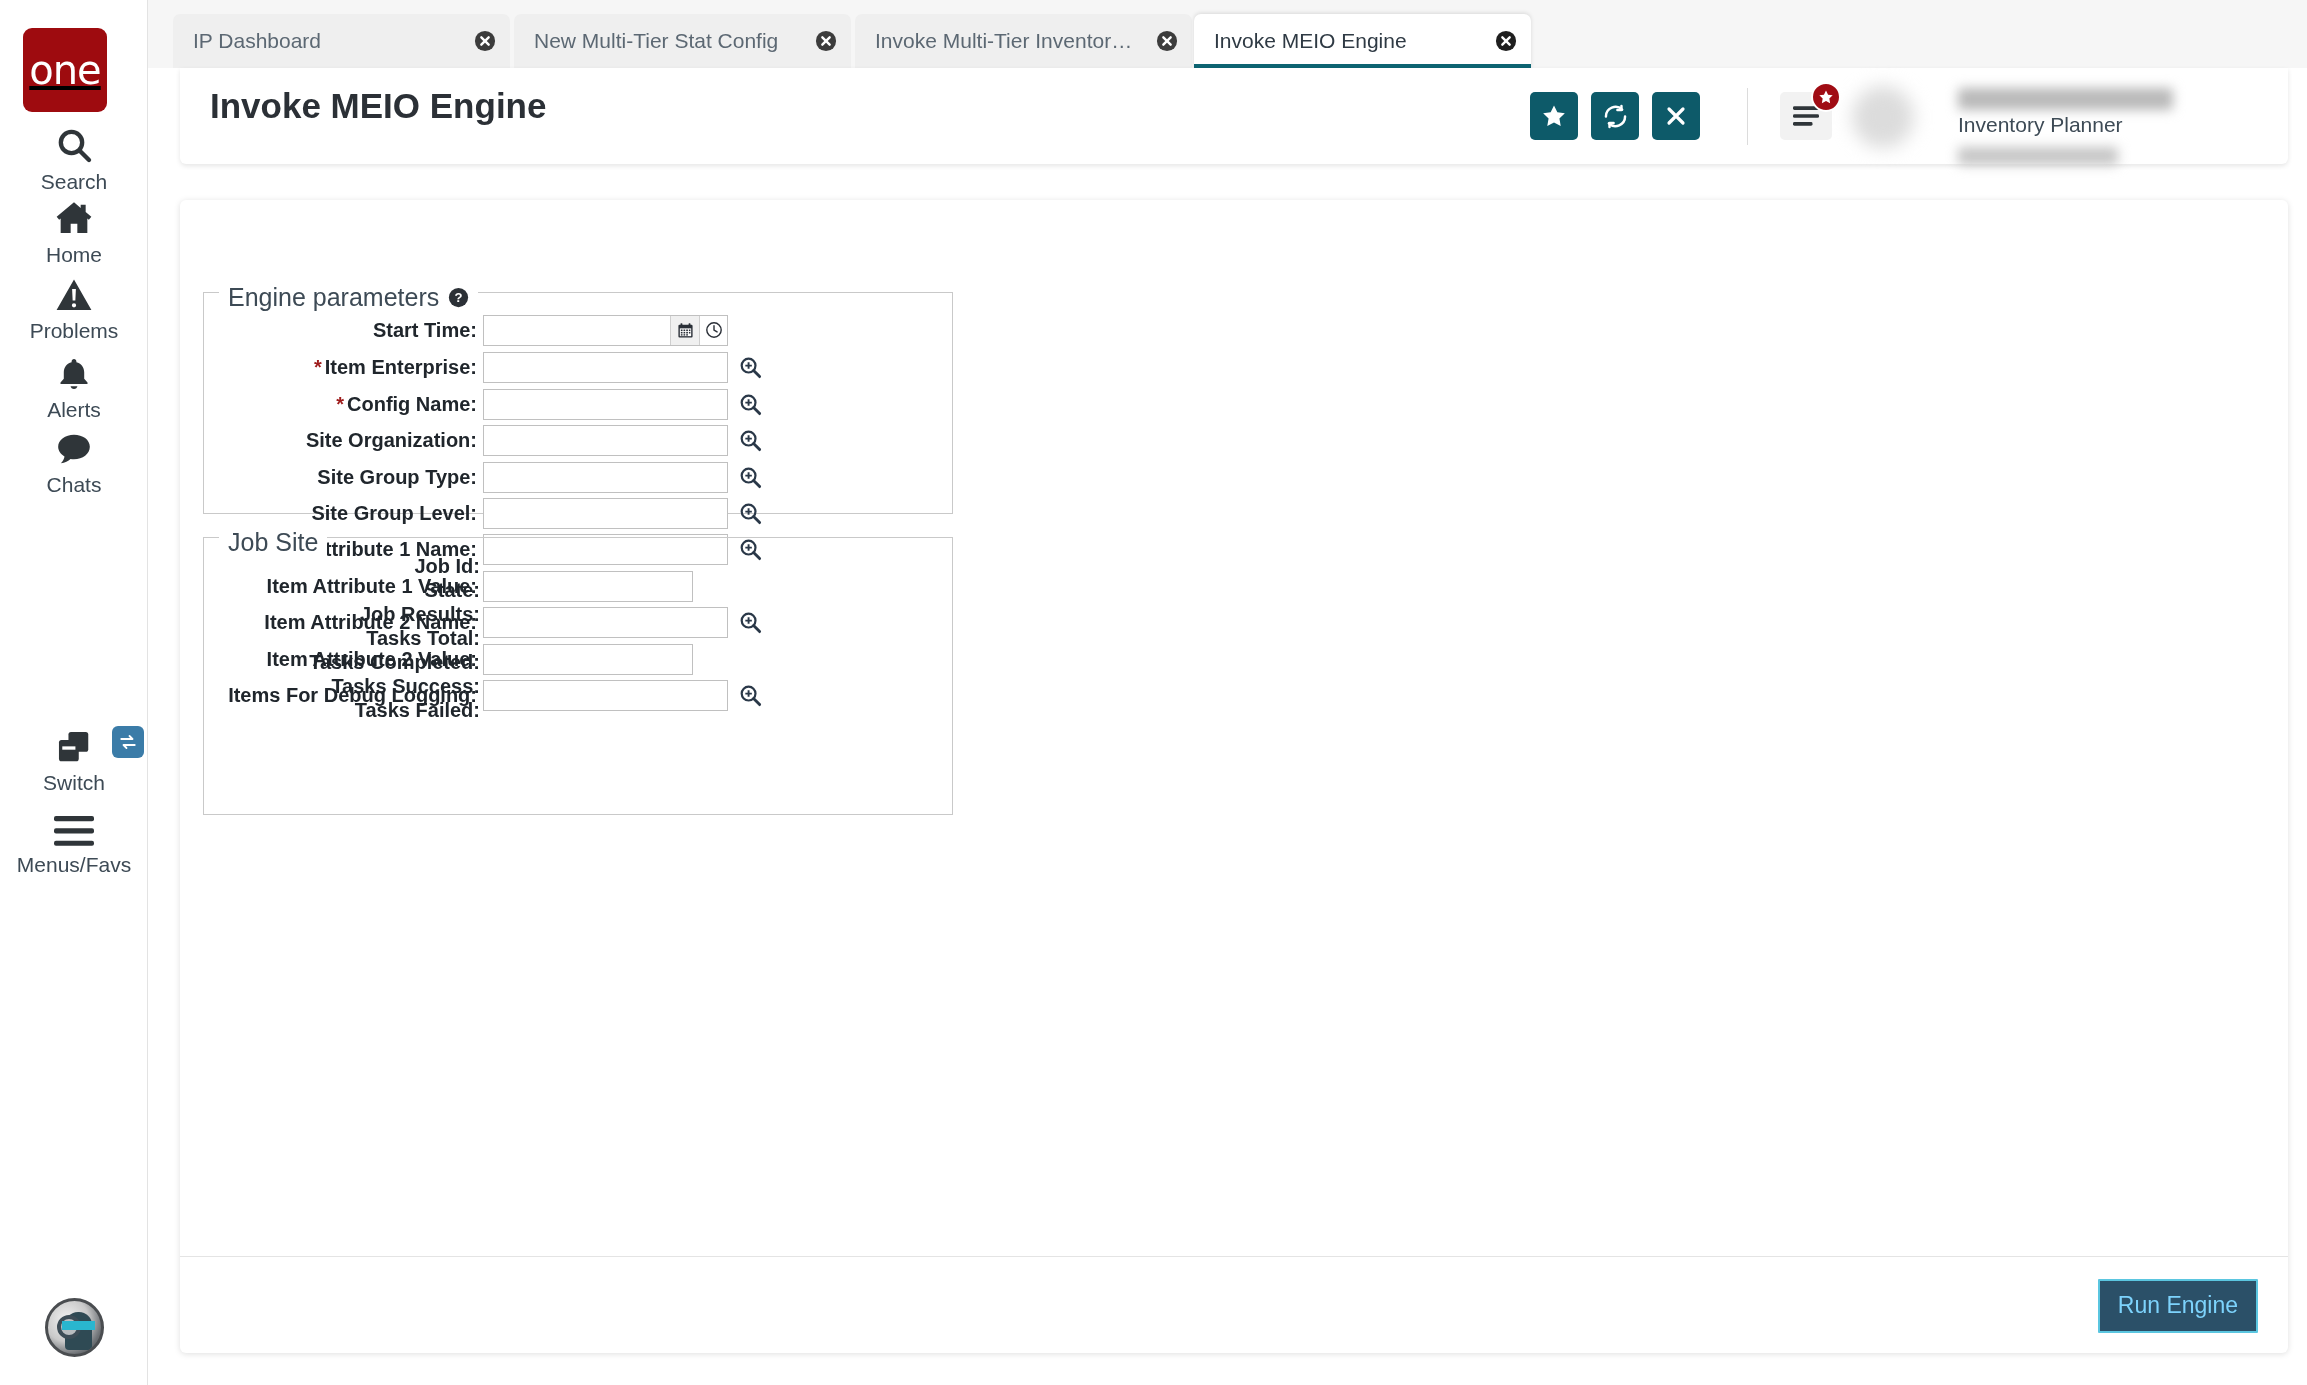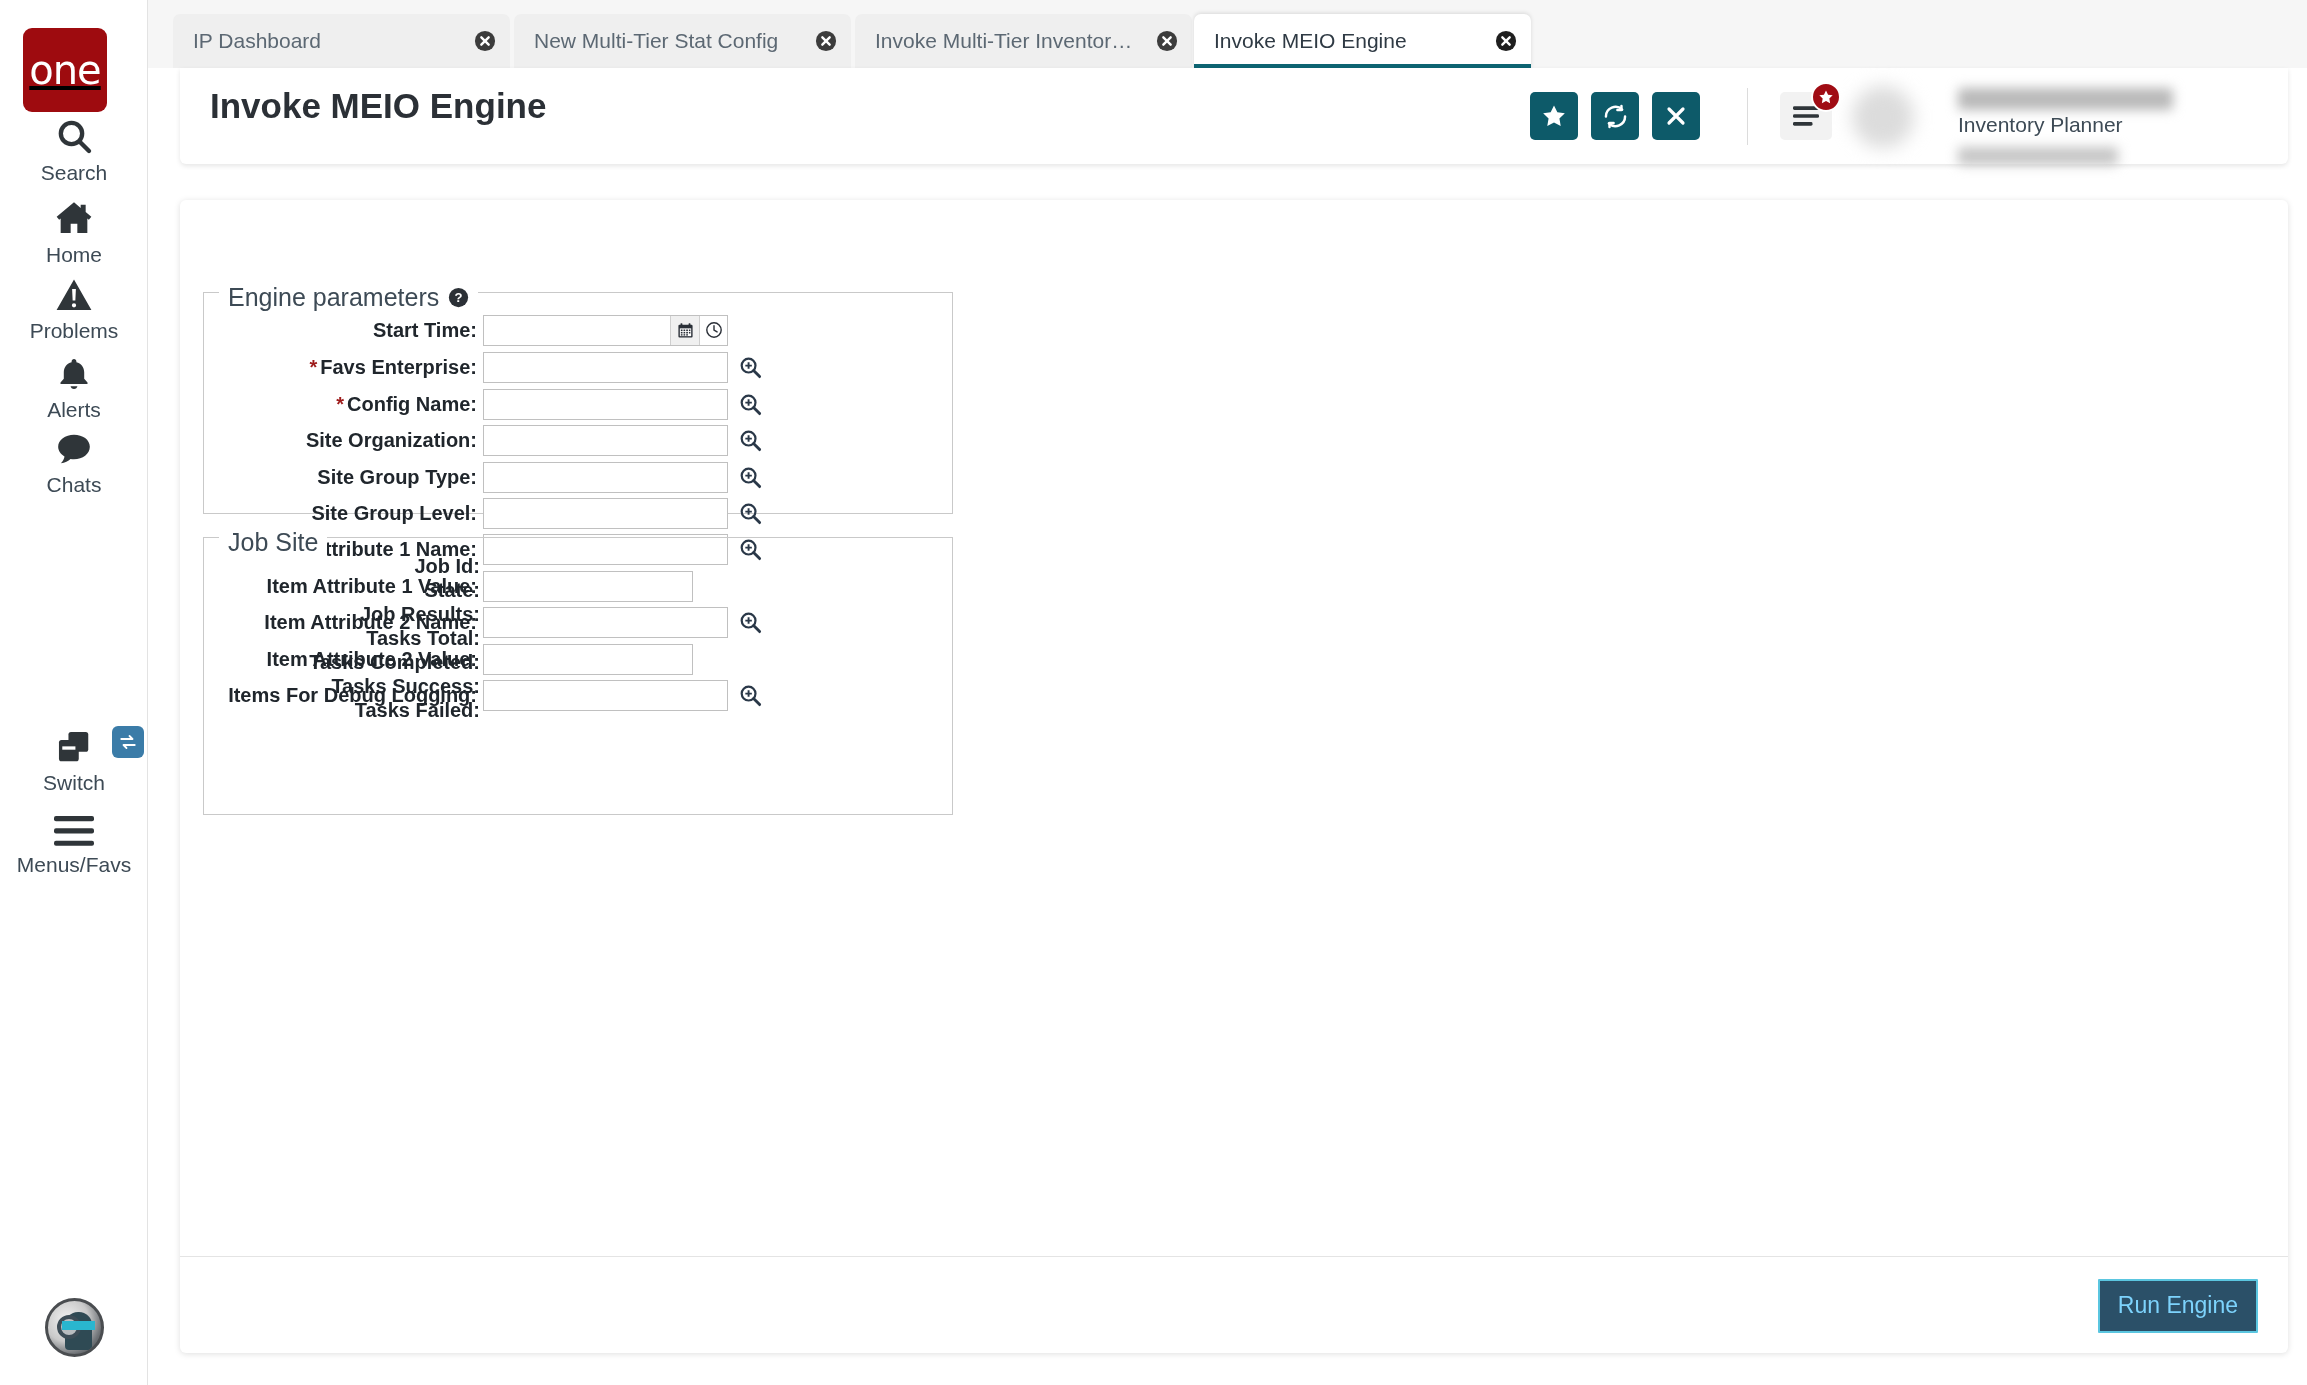--- a/index.html
+++ b/index.html
@@ -233,21 +233,21 @@
   .state-value { margin-left: 14px; font-size: 20px; color: #20262c; }
 </style>
 </head>
 <body>
 
 <div id="left-rail">
   <div id="brand-logo">
     <span>one</span>
   </div>
 
-  <div class="rail-item" style="top:108px">
+  <div class="rail-item" style="top:117px">
     <div class="rail-icon">
       <svg width="40" height="40" viewBox="0 0 24 24" fill="none" stroke="#2f3539" stroke-width="2.6">
         <circle cx="10.5" cy="10.5" r="6.4"></circle>
           <line x1="15.3" y1="15.3" x2="21" y2="21" stroke-linecap="round"></line>
       </svg>
     </div>
     <div class="rail-label">Search</div>
   </div>
 
   <div class="rail-item" style="top:190px">
@@ -448,21 +448,21 @@
           <svg width="18" height="18" viewBox="0 0 24 24" fill="none" stroke="#2b3038" stroke-width="1.9">
             <circle cx="12" cy="12" r="9.6"></circle>
               <path d="M12 6.2V12l4.1 2.6" stroke-linecap="round"></path>
           </svg>
         </span>
       </span>
     </div>
   </div>
 
   <div class="form-row" style="top:149px; left:10px;">
-    <div class="field-label"><span class="req-star">*</span><span>Favs Enterprise:</span></div>
+    <div class="field-label"><span class="req-star">*</span><span>Item Enterprise:</span></div>
     <input class="field-input w-wide" type="text" value="" style="">
     <span class="picker-icon">
       <svg width="23" height="23" viewBox="0 0 24 24" fill="none" stroke="#2a3848" stroke-width="2.3">
         <circle cx="10" cy="10" r="7.2"></circle>
           <path d="M15.2 15.2L21.5 21.5" stroke-linecap="round" stroke-width="3"></path>
           <path d="M10 6.6v6.8M6.6 10h6.8" stroke-width="2"></path>
       </svg>
     </span>
   </div>
 

